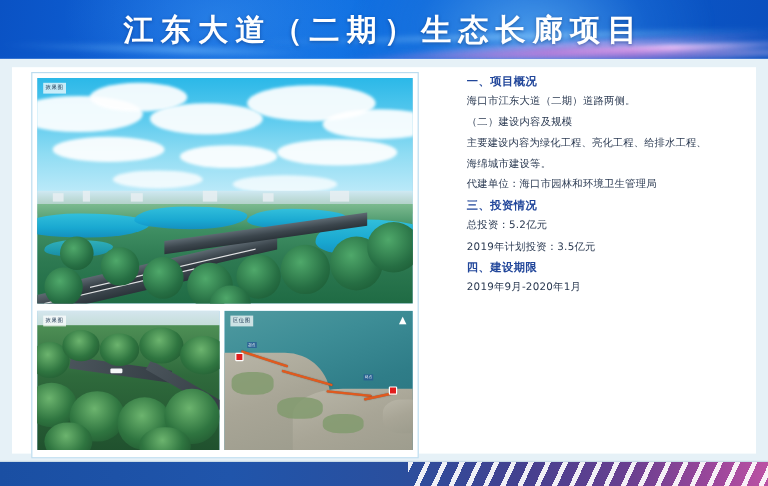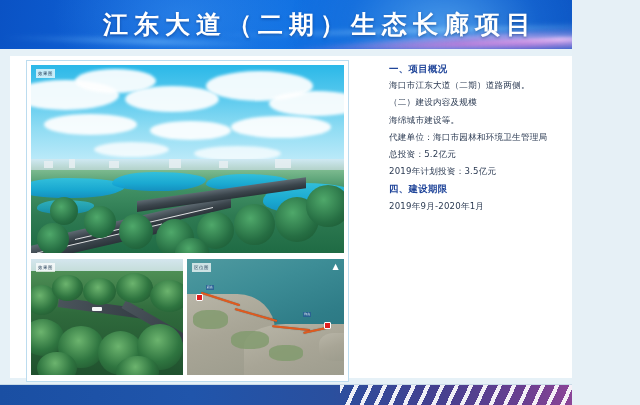--- a/index.html
+++ b/index.html
@@ -1,21 +1,21 @@
 <!DOCTYPE html>
 <html><head>
 <meta charset="utf-8">
 <style>
   html,body{margin:0;padding:0;}
   body{
     width:640px;height:405px;overflow:hidden;
     font-family:"DejaVu Sans","Liberation Sans",sans-serif;
     background:#e6f0f6;
   }
-  .poster{position:relative;width:560px;height:405px;overflow:hidden;background:#e6f1f7;padding-left:12px;}
+  .poster{position:relative;width:640px;height:405px;overflow:hidden;background:#e6f1f7;}
 
   
   .header{
     position:absolute;left:0;top:0;width:640px;height:49px;overflow:hidden;
     background:linear-gradient(100deg,#0a52c4 0%,#0f63d8 22%,#1070e2 45%,#0b5ccd 70%,#0a4fbe 100%);
   }
   .hdr-glow{
     position:absolute;left:46%;top:-70px;width:300px;height:190px;
     background:radial-gradient(ellipse at center,rgba(120,200,255,.55) 0%,rgba(60,150,240,.18) 45%,rgba(10,80,200,0) 72%);
     filter:blur(2px);
@@ -214,28 +214,30 @@
       <div class="ph-label">区位图</div>
     </div>
   </div>
 
   <div class="textcol">
 
     <div>
       <div class="t-head">一、项目概况</div>
       <div class="t-line">海口市江东大道（二期）道路两侧。</div>
       <div class="t-line">（二）建设内容及规模</div>
+      <div class="t-wrap">主要建设内容为绿化工程、亮化工程、给排水工程、</div>
       <div class="t-line">海绵城市建设等。</div>
     </div>
 
     <div>
       <div class="t-line">代建单位：海口市园林和环境卫生管理局</div>
     </div>
 
     <div>
+      <div class="t-head">三、投资情况</div>
       <div class="t-line">总投资：5.2亿元</div>
       <div class="t-line">2019年计划投资：3.5亿元</div>
     </div>
 
     <div>
       <div class="t-head">四、建设期限</div>
       <div class="t-line">2019年9月-2020年1月</div>
     </div>
   </div>
 

